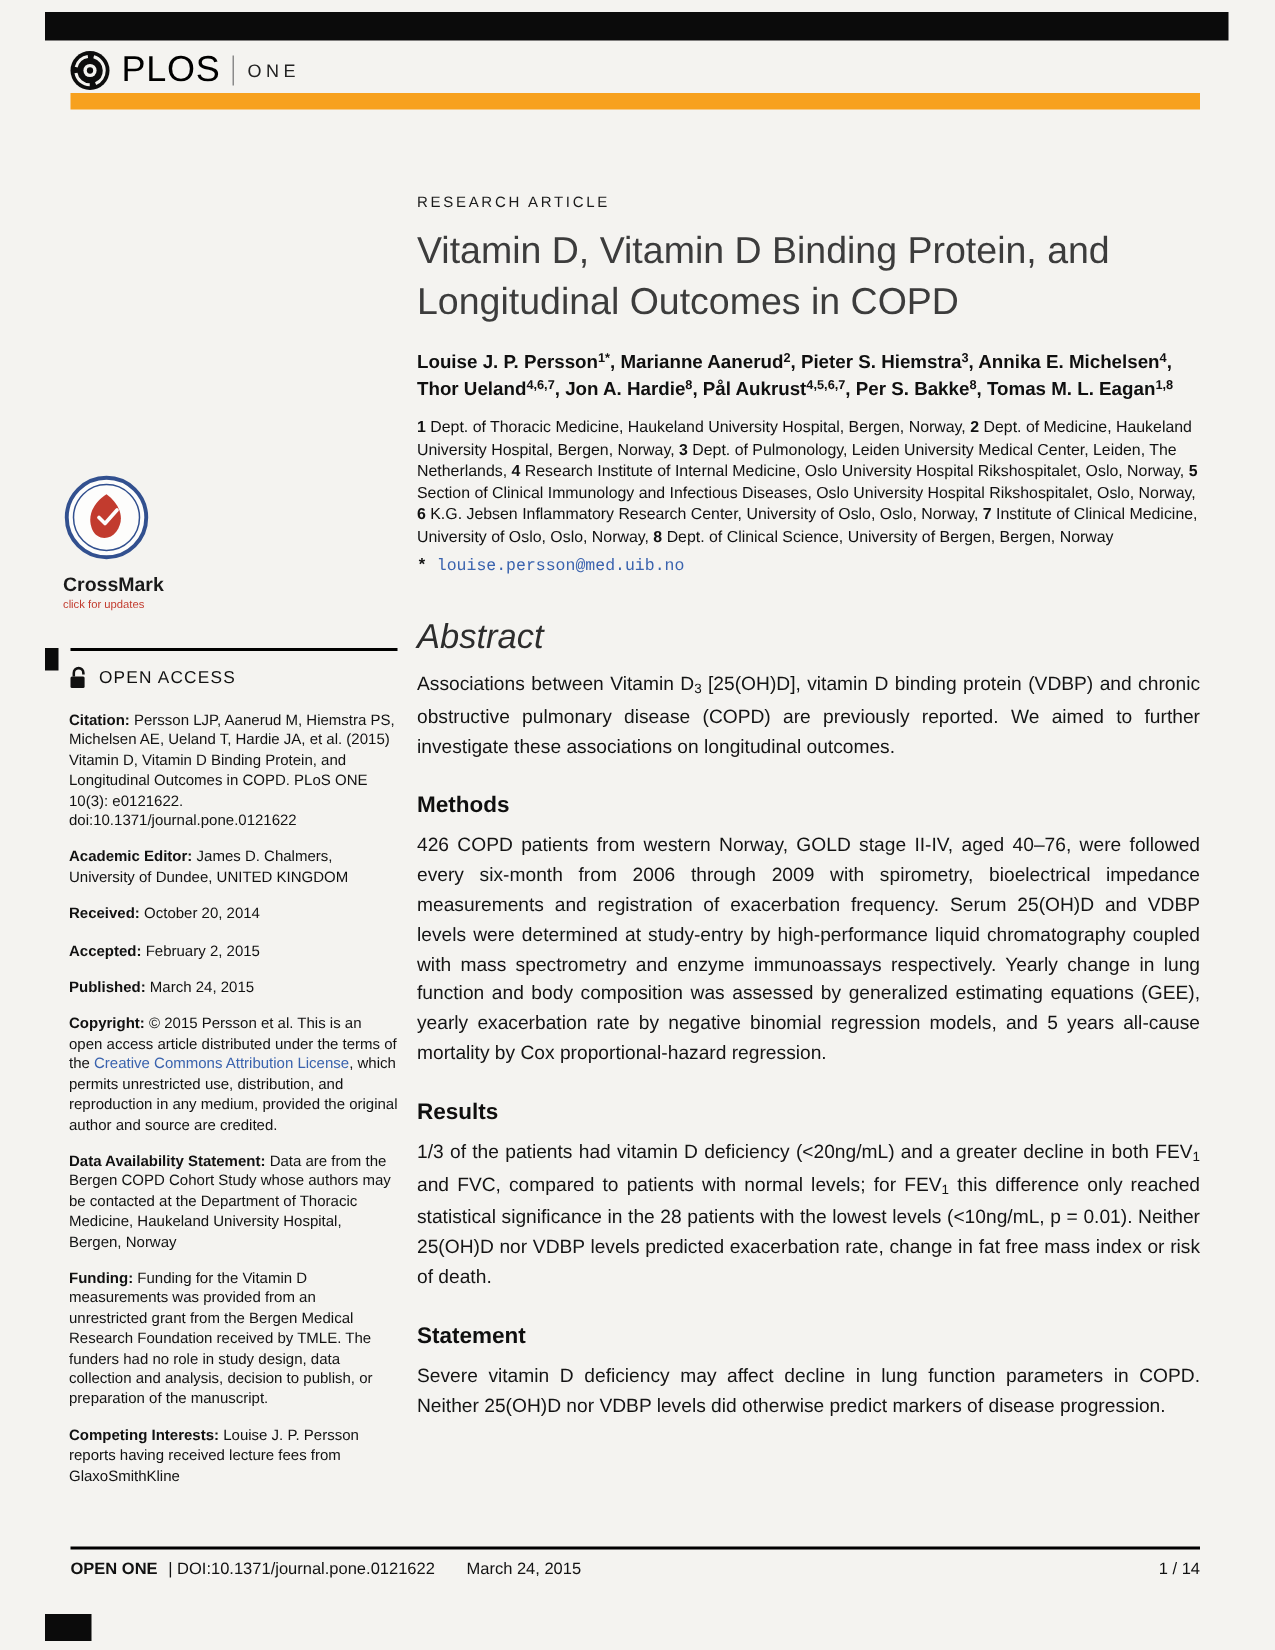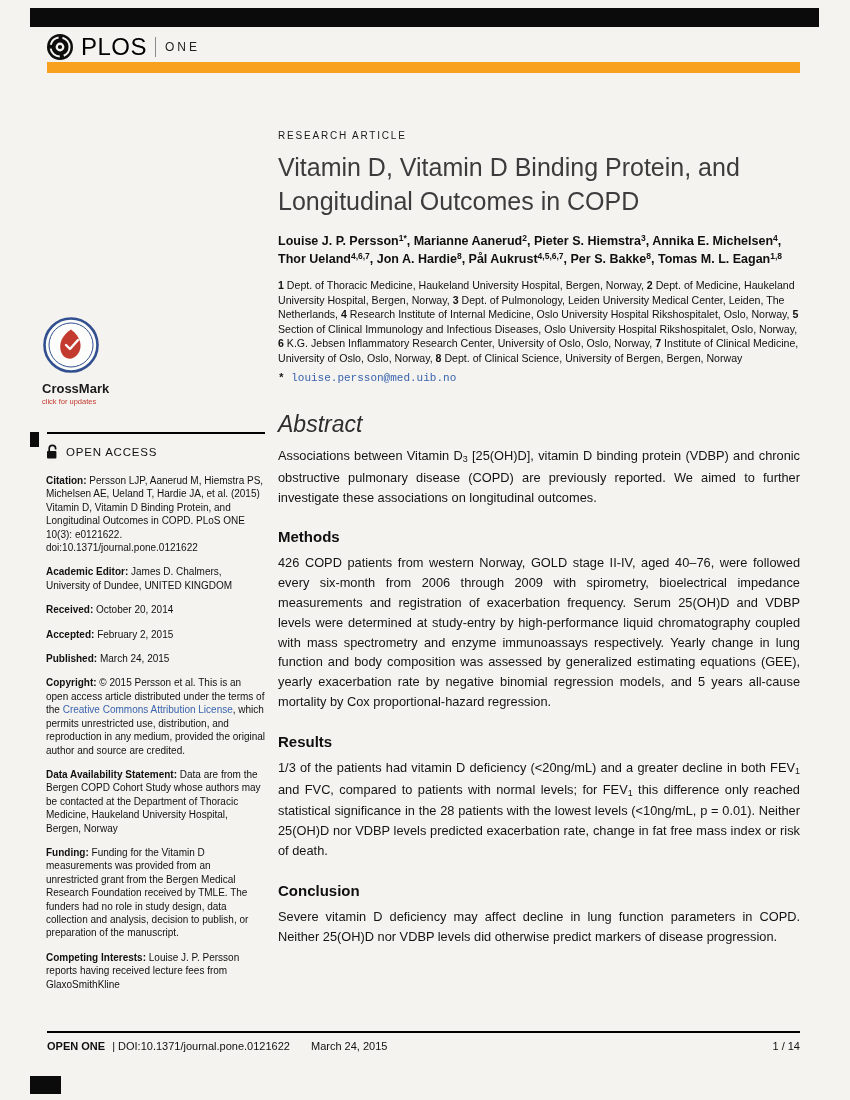--- a/index.html
+++ b/index.html
@@ -116,21 +116,21 @@
     <h2 class="abstract-h">Abstract</h2>
 
     <p class="sec-p">Associations between Vitamin D<sub>3</sub> [25(OH)D], vitamin D binding protein (VDBP) and chronic obstructive pulmonary disease (COPD) are previously reported. We aimed to further investigate these associations on longitudinal outcomes.</p>
 
     <h3 class="sec-h">Methods</h3>
     <p class="sec-p">426 COPD patients from western Norway, GOLD stage II-IV, aged 40–76, were followed every six-month from 2006 through 2009 with spirometry, bioelectrical impedance measurements and registration of exacerbation frequency. Serum 25(OH)D and VDBP levels were determined at study-entry by high-performance liquid chromatography coupled with mass spectrometry and enzyme immunoassays respectively. Yearly change in lung function and body composition was assessed by generalized estimating equations (GEE), yearly exacerbation rate by negative binomial regression models, and 5 years all-cause mortality by Cox proportional-hazard regression.</p>
 
     <h3 class="sec-h">Results</h3>
     <p class="sec-p">1/3 of the patients had vitamin D deficiency (&lt;20ng/mL) and a greater decline in both FEV<sub>1</sub> and FVC, compared to patients with normal levels; for FEV<sub>1</sub> this difference only reached statistical significance in the 28 patients with the lowest levels (&lt;10ng/mL, p = 0.01). Neither 25(OH)D nor VDBP levels predicted exacerbation rate, change in fat free mass index or risk of death.</p>
 
-    <h3 class="sec-h">Conclusion</h3>
+    <h3 class="sec-h">Statement</h3>
     <p class="sec-p">Severe vitamin D deficiency may affect decline in lung function parameters in COPD. Neither 25(OH)D nor VDBP levels did otherwise predict markers of disease progression.</p>
   </main>
 
   <div class="footer-rule"></div>
   <div class="footer">
     <span class="f-left">
       <b>OPEN ONE</b>
       <span class="f-doi">| DOI:10.1371/journal.pone.0121622</span>
       <span class="f-date">March 24, 2015</span>
     </span>

